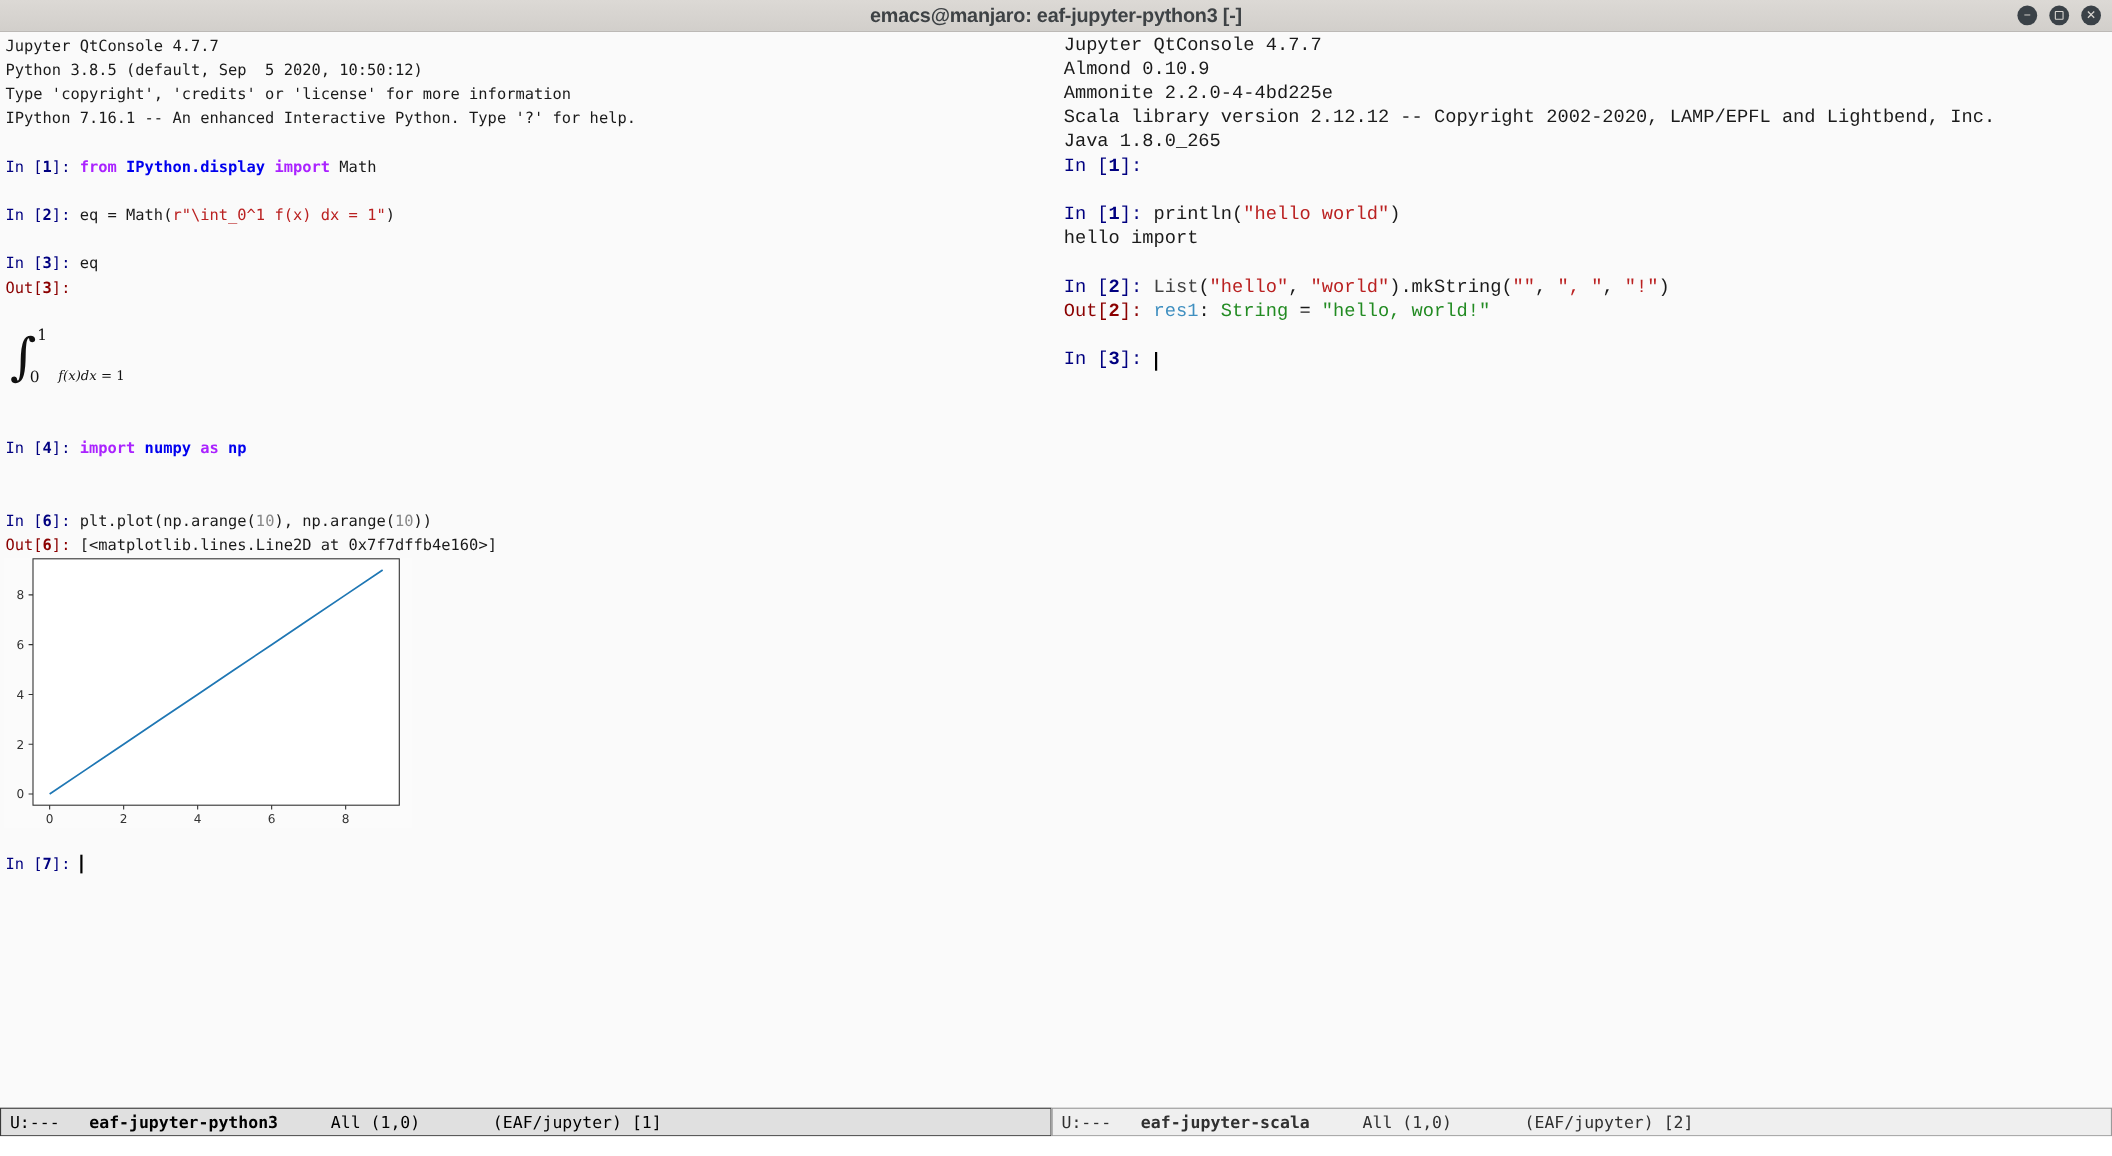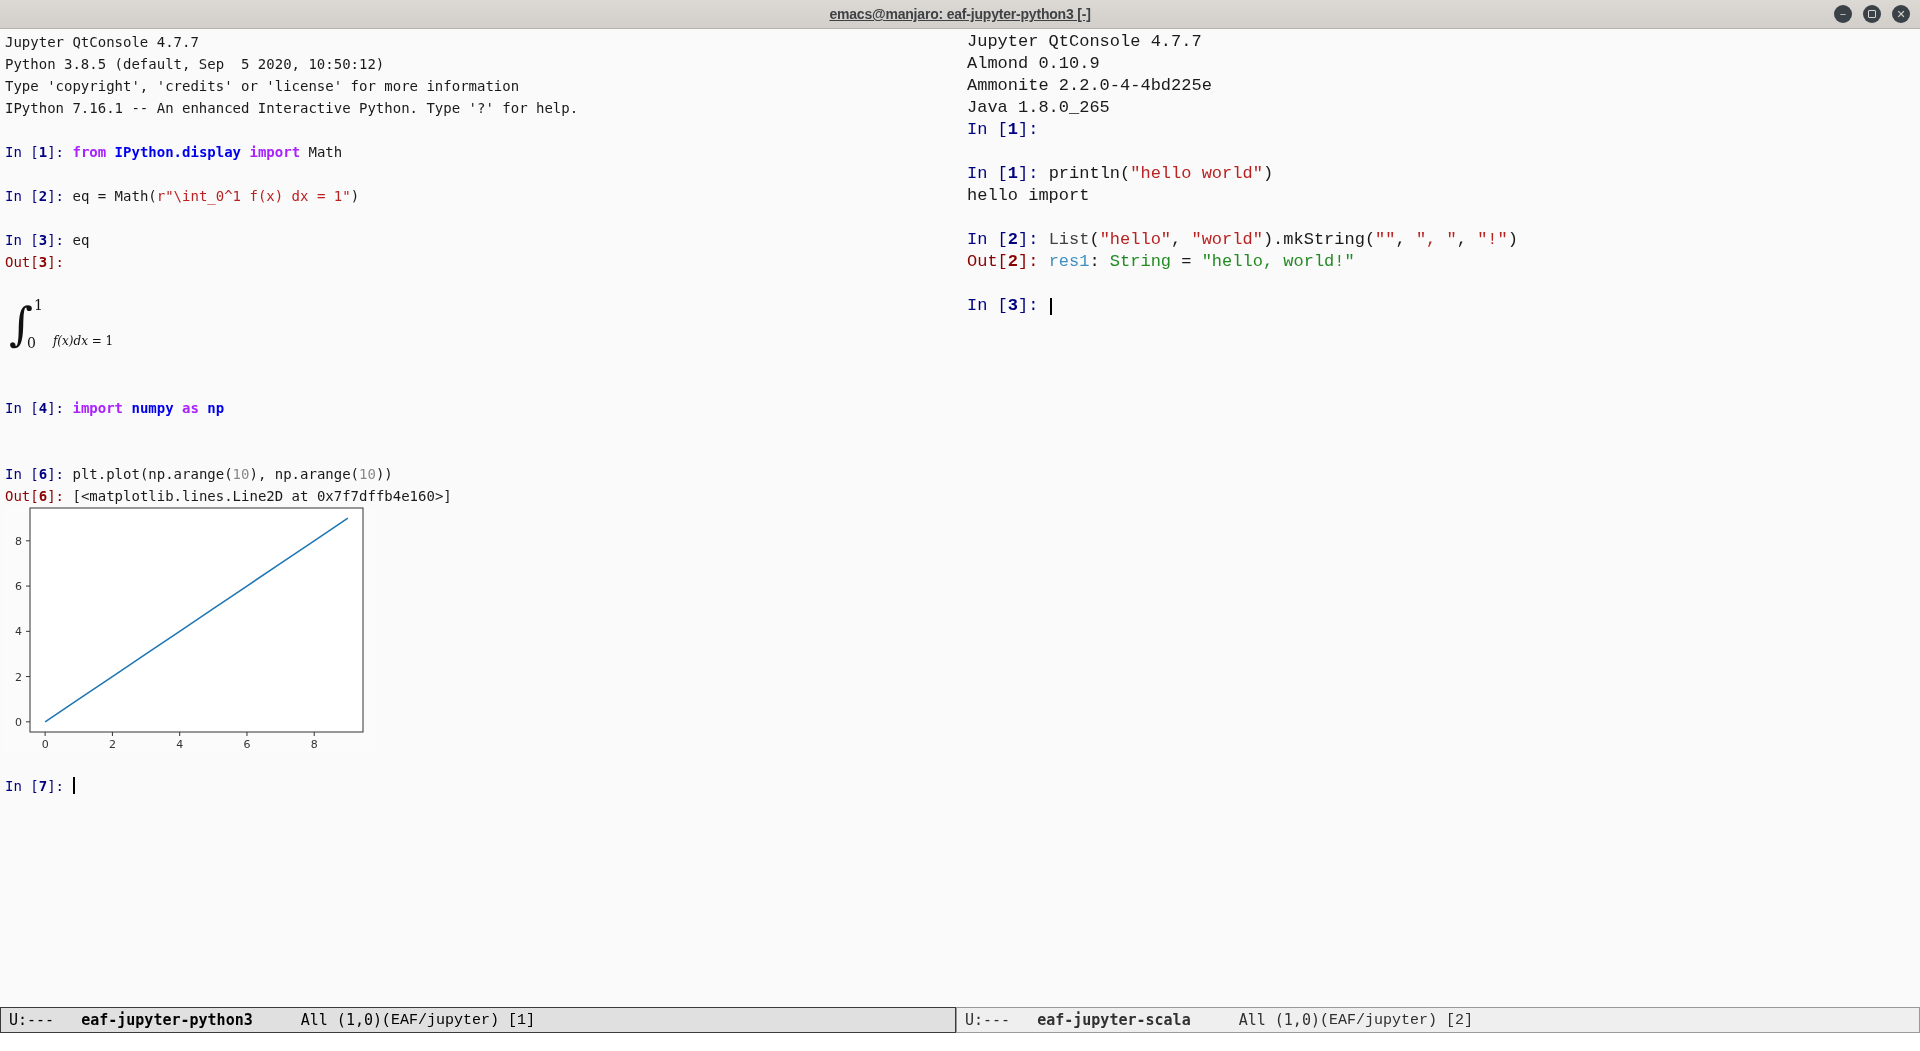--- a/index.html
+++ b/index.html
@@ -3,21 +3,21 @@
 <meta charset="utf-8">
 <style>
   html,body{margin:0;padding:0;}
   body{width:1920px;height:1051px;overflow:hidden;background:#fafafa;font-family:"Liberation Sans",sans-serif;}
   .window{position:relative;width:1920px;height:1051px;background:#fafafa;}
 
   
   .titlebar{position:absolute;left:0;top:0;width:1920px;height:28px;
     background:linear-gradient(#dcd9d5,#d2cfcb);border-bottom:1px solid #b5b2ae;
     display:flex;align-items:center;justify-content:center;}
-  .title-text{font-weight:700;font-size:14px;color:#3e4245;letter-spacing:-0.2px;text-decoration:underline;}
+  .title-text{font-weight:700;font-size:18px;color:#3e4245;letter-spacing:-0.2px;}
   .win-controls{position:absolute;right:10px;top:5px;display:flex;gap:11px;}
   .win-btn{width:18px;height:18px;border-radius:50%;background:#3a4147;color:#d8d5d1;
     font-size:11px;line-height:18px;text-align:center;display:flex;align-items:center;justify-content:center;}
   .glyph-box{width:6px;height:6px;border:1.5px solid #d8d5d1;border-radius:1px;display:block;}
 
   
   .content{position:absolute;left:0;top:28px;width:1920px;height:979px;display:flex;}
   .pane{height:100%;box-sizing:border-box;padding-top:3px;color:#1a1a1a;}
   .pane-left{width:956px;padding-left:5px;font-family:"DejaVu Sans Mono",monospace;font-size:14px;line-height:22px;}
   .pane-right{width:964px;padding-left:11px;font-family:"Liberation Mono",monospace;font-size:17px;line-height:22px;}
@@ -51,21 +51,21 @@
   .plot-block{height:246px;margin-left:-2px;}
 
   
   .modelines{position:absolute;left:0;top:1007px;width:1920px;height:26px;display:flex;}
   .modeline{box-sizing:border-box;height:26px;font-family:"DejaVu Sans Mono",monospace;font-size:15px;
     display:flex;align-items:center;padding-left:8px;white-space:pre;}
   .modeline-active{width:956px;background:#e0e0e0;border:1px solid #3a3a3a;color:#000;}
   .modeline-inactive{width:964px;background:#efefef;border:1px solid #9a9a9a;color:#303030;}
   .ml-name{font-weight:bold;margin-left:27px;}
   .ml-pos{margin-left:48px;}
-  .ml-mode{font-family:Liberation Mono, monospace;}
+  .ml-mode{margin-left:66px;}
 
   .echo-area{position:absolute;left:0;top:1033px;width:1920px;height:18px;background:#ffffff;}
 </style>
 </head>
 <body>
 
 <div class="window">
 
   <div class="titlebar">
     <span class="title-text">emacs@manjaro: eaf-jupyter-python3 [-]</span>
@@ -135,20 +135,21 @@
             <text x="19" y="37.8080808080808" text-anchor="end" font-size="11" font-family="DejaVu Sans, sans-serif" fill="#333">8</text>
             <polyline points="42.13636363636364,214.8181818181818 75.77272727272728,192.19191919191917 109.40909090909093,169.56565656565655 143.04545454545456,146.93939393939394 176.68181818181822,124.3131313131313 210.31818181818184,101.68686868686866 243.9545454545455,79.06060606060603 277.5909090909091,56.43434343434342 311.22727272727275,33.8080808080808 344.8636363636364,11.181818181818187" fill="none" stroke="#1f77b4" stroke-width="1.6"></polyline>
           </svg></div>
         <div class="line blank"></div>
         <div class="line"><span class="s-in">In [</span><span class="s-inb">7</span><span class="s-in">]: </span><span class="cursor"></span></div>
       </div>
     <div class="pane pane-right" id="pane-right">
         <div class="line"><span>Jupyter QtConsole 4.7.7</span></div>
         <div class="line"><span>Almond 0.10.9</span></div>
         <div class="line"><span>Ammonite 2.2.0-4-4bd225e</span></div>
+        <div class="line"><span>Scala library version 2.12.12 -- Copyright 2002-2020, LAMP/EPFL and Lightbend, Inc.</span></div>
         <div class="line"><span>Java 1.8.0_265</span></div>
         <div class="line"><span class="s-in">In [</span><span class="s-inb">1</span><span class="s-in">]:</span></div>
         <div class="line blank"></div>
         <div class="line"><span class="s-in">In [</span><span class="s-inb">1</span><span class="s-in">]: </span><span>println(</span><span class="s-str">"hello world"</span><span>)</span></div>
         <div class="line"><span>hello import</span></div>
         <div class="line blank"></div>
         <div class="line"><span class="s-in">In [</span><span class="s-inb">2</span><span class="s-in">]: </span><span class="s-blue">List</span><span>(</span><span class="s-str">"hello"</span><span>, </span><span class="s-str">"world"</span><span>).mkString(</span><span class="s-str">""</span><span>, </span><span class="s-str">", "</span><span>, </span><span class="s-str">"!"</span><span>)</span></div>
         <div class="line"><span class="s-out">Out[</span><span class="s-outb">2</span><span class="s-out">]: </span><span class="s-cyan">res1</span><span>: </span><span class="s-green">String</span><span> = </span><span class="s-green">"hello, world!"</span></div>
         <div class="line blank"></div>
         <div class="line"><span class="s-in">In [</span><span class="s-inb">3</span><span class="s-in">]: </span><span class="cursor"></span></div>

